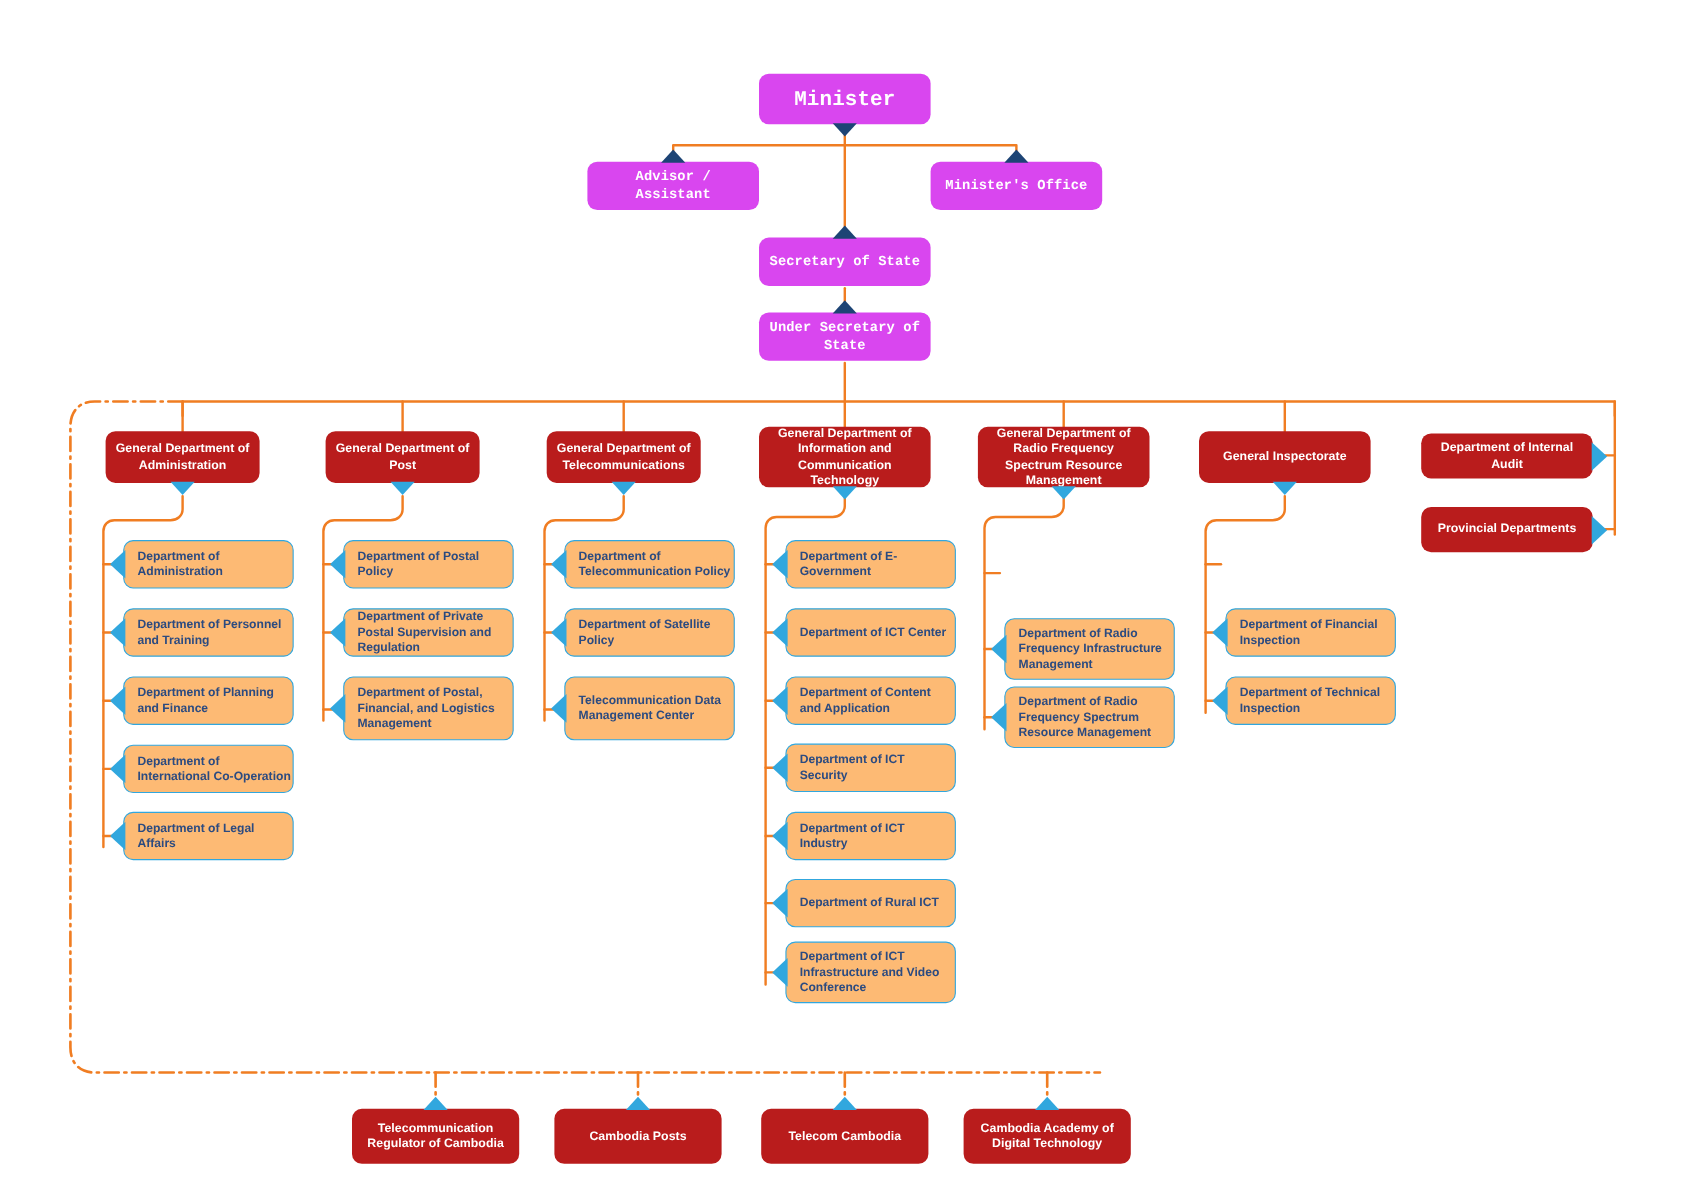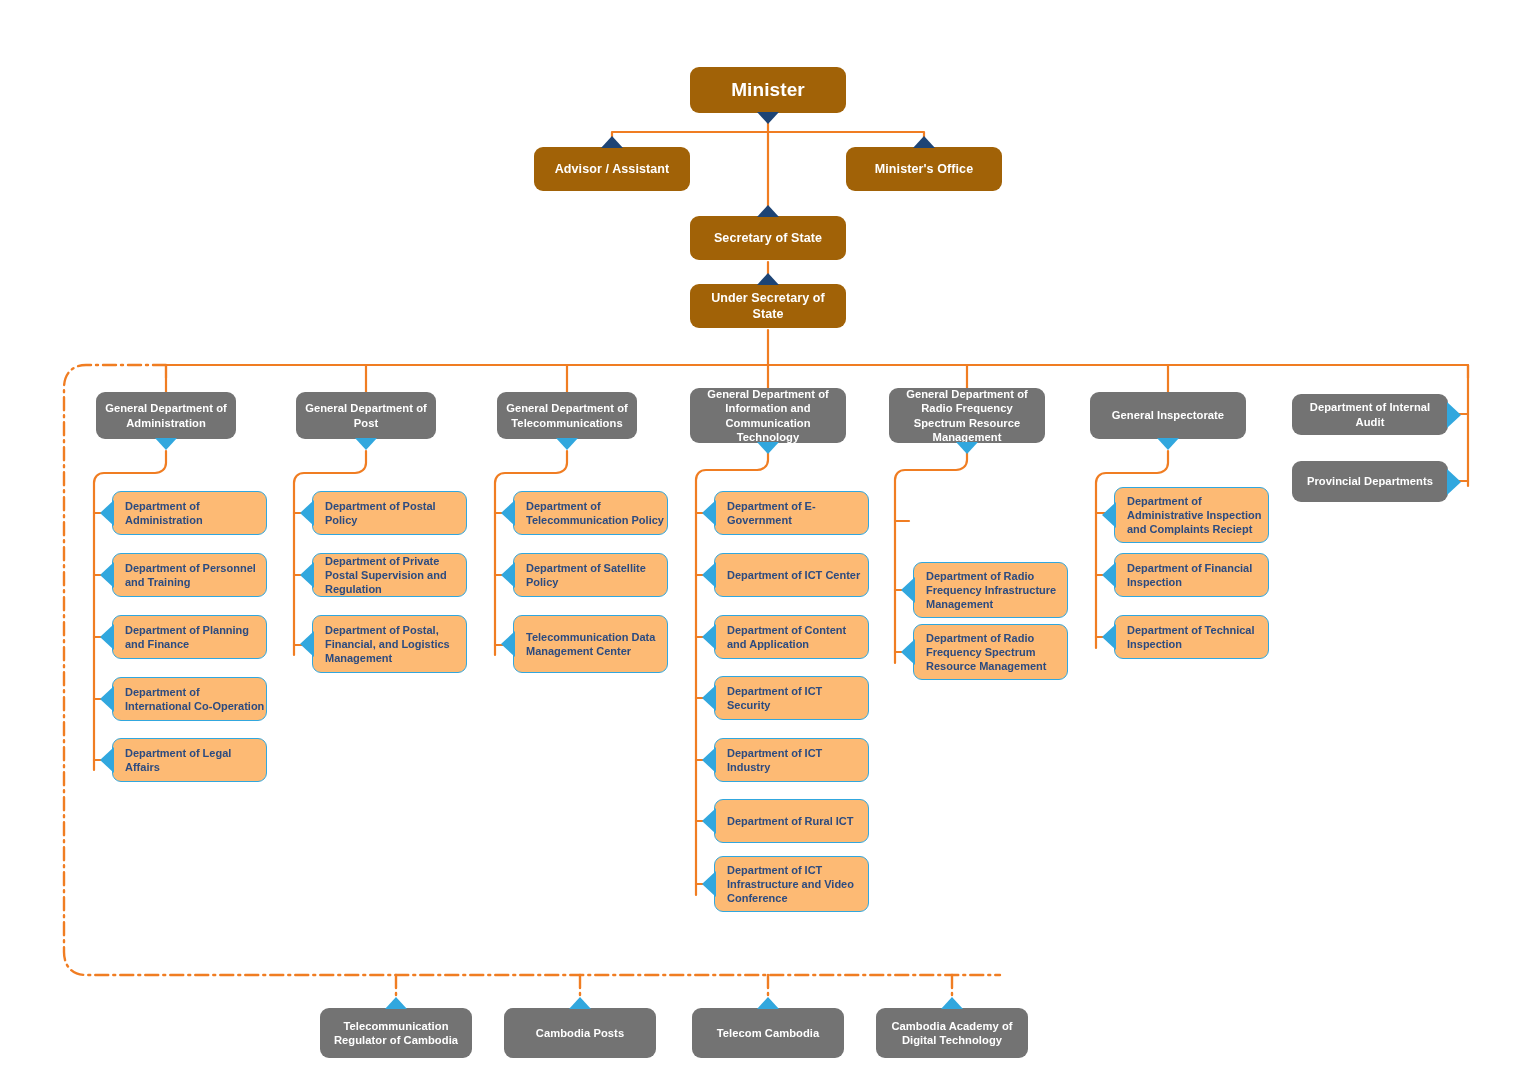--- a/index.html
+++ b/index.html
@@ -17,31 +17,32 @@
     display:flex;align-items:center;justify-content:center;
     text-align:center;
     border-radius:9px;
     line-height:1.28;
     z-index:5;
   }
   .node .lbl{display:block;padding:0 8px;}
 
   
   .navy{
-    background:#a16207;
+    background:#d946ef;
     color:#ffffff;
     font-size:12.5px;
     font-weight:700;
     letter-spacing:.1px;
+    font-family:Liberation Mono, monospace;
   }
   .navy.big{font-size:19px;font-weight:700;}
 
   
   .cyan{
-    background:#737373;
+    background:#b91c1c;
     color:#ffffff;
     font-size:11.2px;
     font-weight:600;
     letter-spacing:.05px;
   }
   
   .leaf{
     background:#fdba74;
     border:1.6px solid #31a7de;
     color:#2c4b80;
@@ -281,23 +282,20 @@
     <span class="lbl">Department of ICT Infrastructure and Video Conference</span>
   </div>
 
   <div class="node leaf tail-left" style="left:913px;top:562px;width:155px;height:56px;">
     <span class="lbl">Department of Radio Frequency Infrastructure Management</span>
   </div>
   <div class="node leaf tail-left" style="left:913px;top:624px;width:155px;height:56px;">
     <span class="lbl">Department of Radio Frequency Spectrum Resource Management</span>
   </div>
 
-  <div class="node leaf tail-left" style="left:1114px;top:487px;width:155px;height:56px;">
-    <span class="lbl">Department of Administrative Inspection and Complaints Reciept</span>
-  </div>
   <div class="node leaf tail-left" style="left:1114px;top:553px;width:155px;height:44px;">
     <span class="lbl">Department of Financial Inspection</span>
   </div>
   <div class="node leaf tail-left" style="left:1114px;top:615px;width:155px;height:44px;">
     <span class="lbl">Department of Technical Inspection</span>
   </div>
 
   <div class="node cyan tail-up" style="left:320px;top:1008px;width:152px;height:50px;">
     <span class="lbl">Telecommunication Regulator of Cambodia</span>
   </div>

